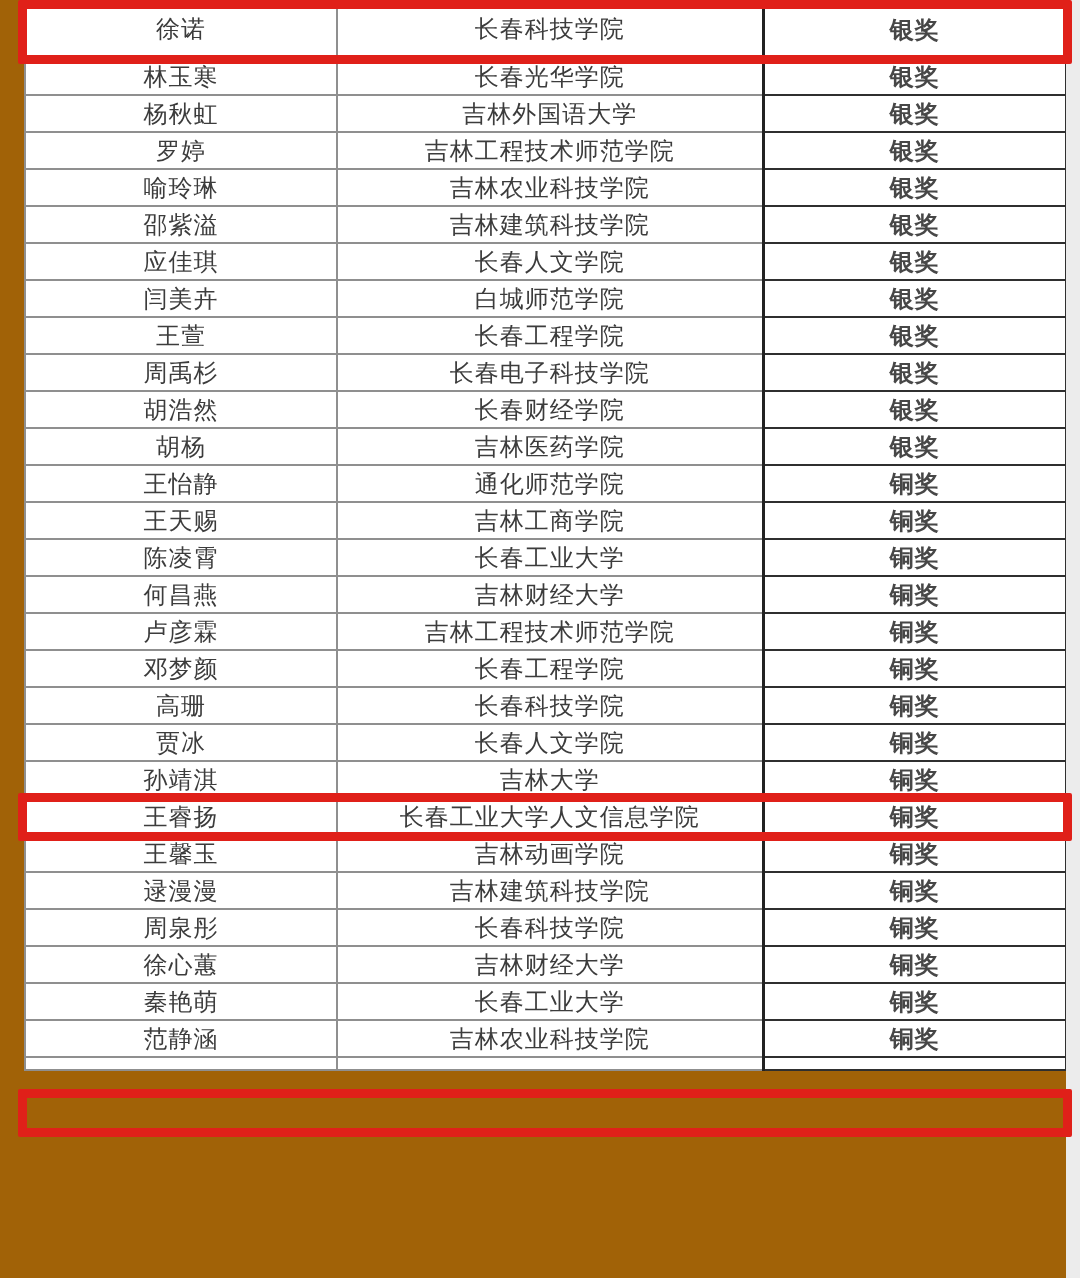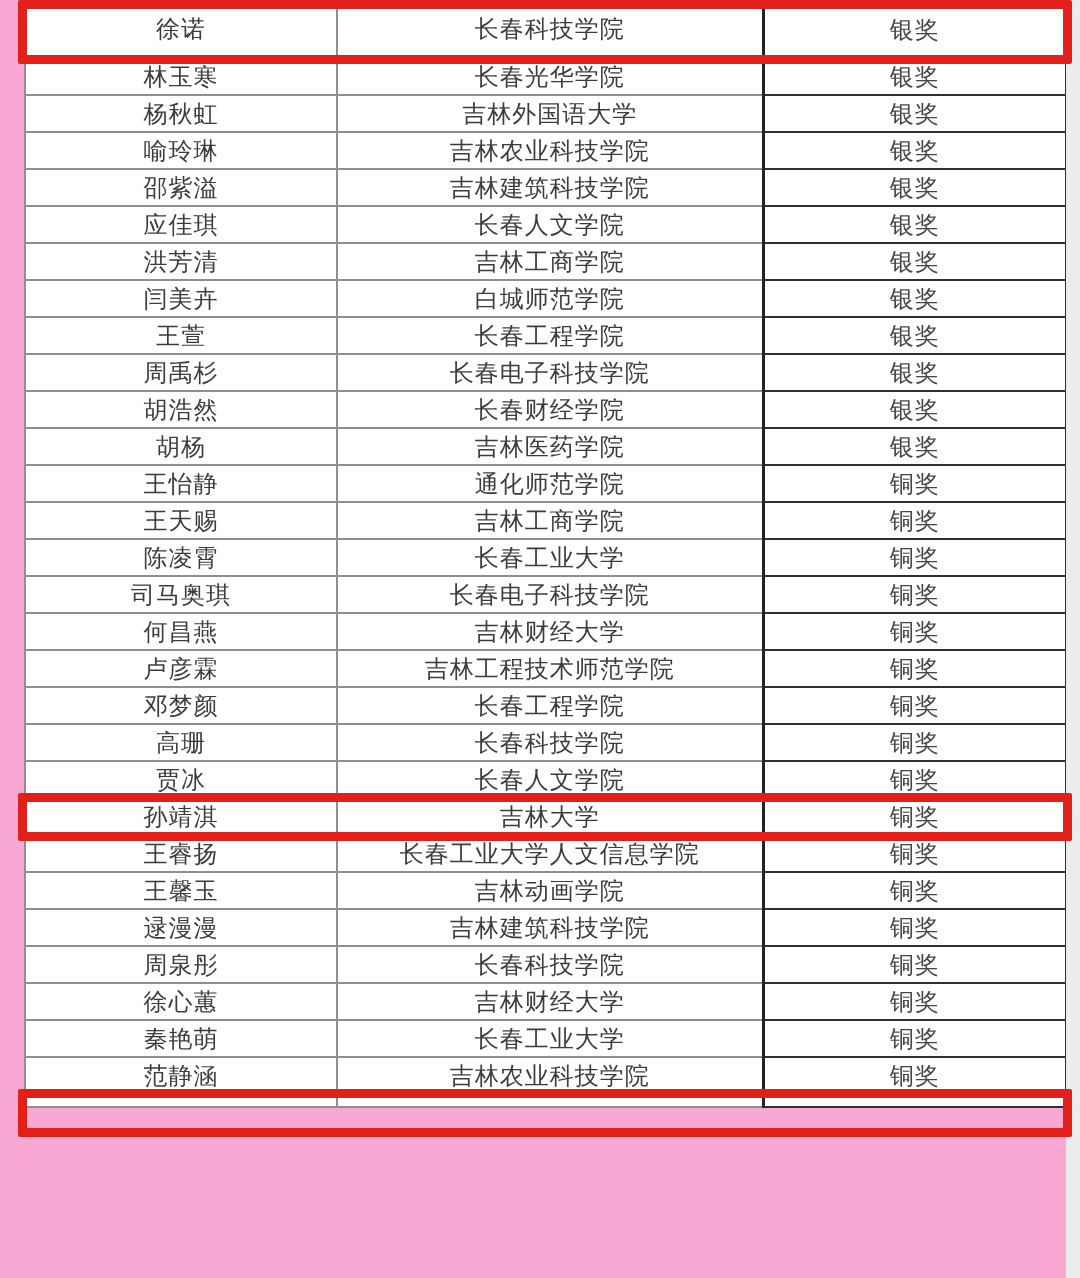--- a/index.html
+++ b/index.html
@@ -4,21 +4,21 @@
 <style>
   html,body{margin:0;padding:0;}
   body{
     font-family:"Liberation Serif","DejaVu Serif",serif;
     background:#ffffff;
   }
   .page{
     position:relative;
     width:1080px;
     height:1278px;
-    background:#f9a8d4;
+    background:#a16207;
     overflow:hidden;
   }
   .right-margin{
     position:absolute;
     top:0;
     left:1066px;
     width:14px;
     height:100%;
     background:#ececec;
   }
@@ -39,20 +39,21 @@
     color:#3c3c3c;
     letter-spacing:1px;
     padding:0;
     overflow:hidden;
     white-space:nowrap;
   }
   table.award-table td.c-award{
     border:2px solid #2f2f2f;
     border-left:3px solid #222222;
     color:#474747;
+    font-weight:bold;
   }
   tr.first-row td{height:55px;border-top:none;}
   tr.body-row td{height:35px;}
   tr.partial-row td{height:11px;}
   .highlight-box{
     position:absolute;
     border:9px solid #e02019;
     background:transparent;
     box-sizing:border-box;
     border-radius:2px;
@@ -79,40 +80,40 @@
           <td class="c-name">林玉寒</td>
           <td class="c-school">长春光华学院</td>
           <td class="c-award">银奖</td>
         </tr>
         <tr class="body-row">
           <td class="c-name">杨秋虹</td>
           <td class="c-school">吉林外国语大学</td>
           <td class="c-award">银奖</td>
         </tr>
         <tr class="body-row">
+          <td class="c-name">罗婷</td>
+          <td class="c-school">吉林工程技术师范学院</td>
+          <td class="c-award">银奖</td>
+        </tr>
+        <tr class="body-row">
           <td class="c-name">喻玲琳</td>
           <td class="c-school">吉林农业科技学院</td>
           <td class="c-award">银奖</td>
         </tr>
         <tr class="body-row">
           <td class="c-name">邵紫溢</td>
           <td class="c-school">吉林建筑科技学院</td>
           <td class="c-award">银奖</td>
         </tr>
         <tr class="body-row">
           <td class="c-name">应佳琪</td>
           <td class="c-school">长春人文学院</td>
           <td class="c-award">银奖</td>
         </tr>
         <tr class="body-row">
-          <td class="c-name">洪芳清</td>
-          <td class="c-school">吉林工商学院</td>
-          <td class="c-award">银奖</td>
-        </tr>
-        <tr class="body-row">
           <td class="c-name">闫美卉</td>
           <td class="c-school">白城师范学院</td>
           <td class="c-award">银奖</td>
         </tr>
         <tr class="body-row">
           <td class="c-name">王萱</td>
           <td class="c-school">长春工程学院</td>
           <td class="c-award">银奖</td>
         </tr>
         <tr class="body-row">
@@ -136,25 +137,20 @@
           <td class="c-award">铜奖</td>
         </tr>
         <tr class="body-row">
           <td class="c-name">王天赐</td>
           <td class="c-school">吉林工商学院</td>
           <td class="c-award">铜奖</td>
         </tr>
         <tr class="body-row">
           <td class="c-name">陈凌霄</td>
           <td class="c-school">长春工业大学</td>
-          <td class="c-award">铜奖</td>
-        </tr>
-        <tr class="body-row">
-          <td class="c-name">司马奥琪</td>
-          <td class="c-school">长春电子科技学院</td>
           <td class="c-award">铜奖</td>
         </tr>
         <tr class="body-row">
           <td class="c-name">何昌燕</td>
           <td class="c-school">吉林财经大学</td>
           <td class="c-award">铜奖</td>
         </tr>
         <tr class="body-row">
           <td class="c-name">卢彦霖</td>
           <td class="c-school">吉林工程技术师范学院</td>

